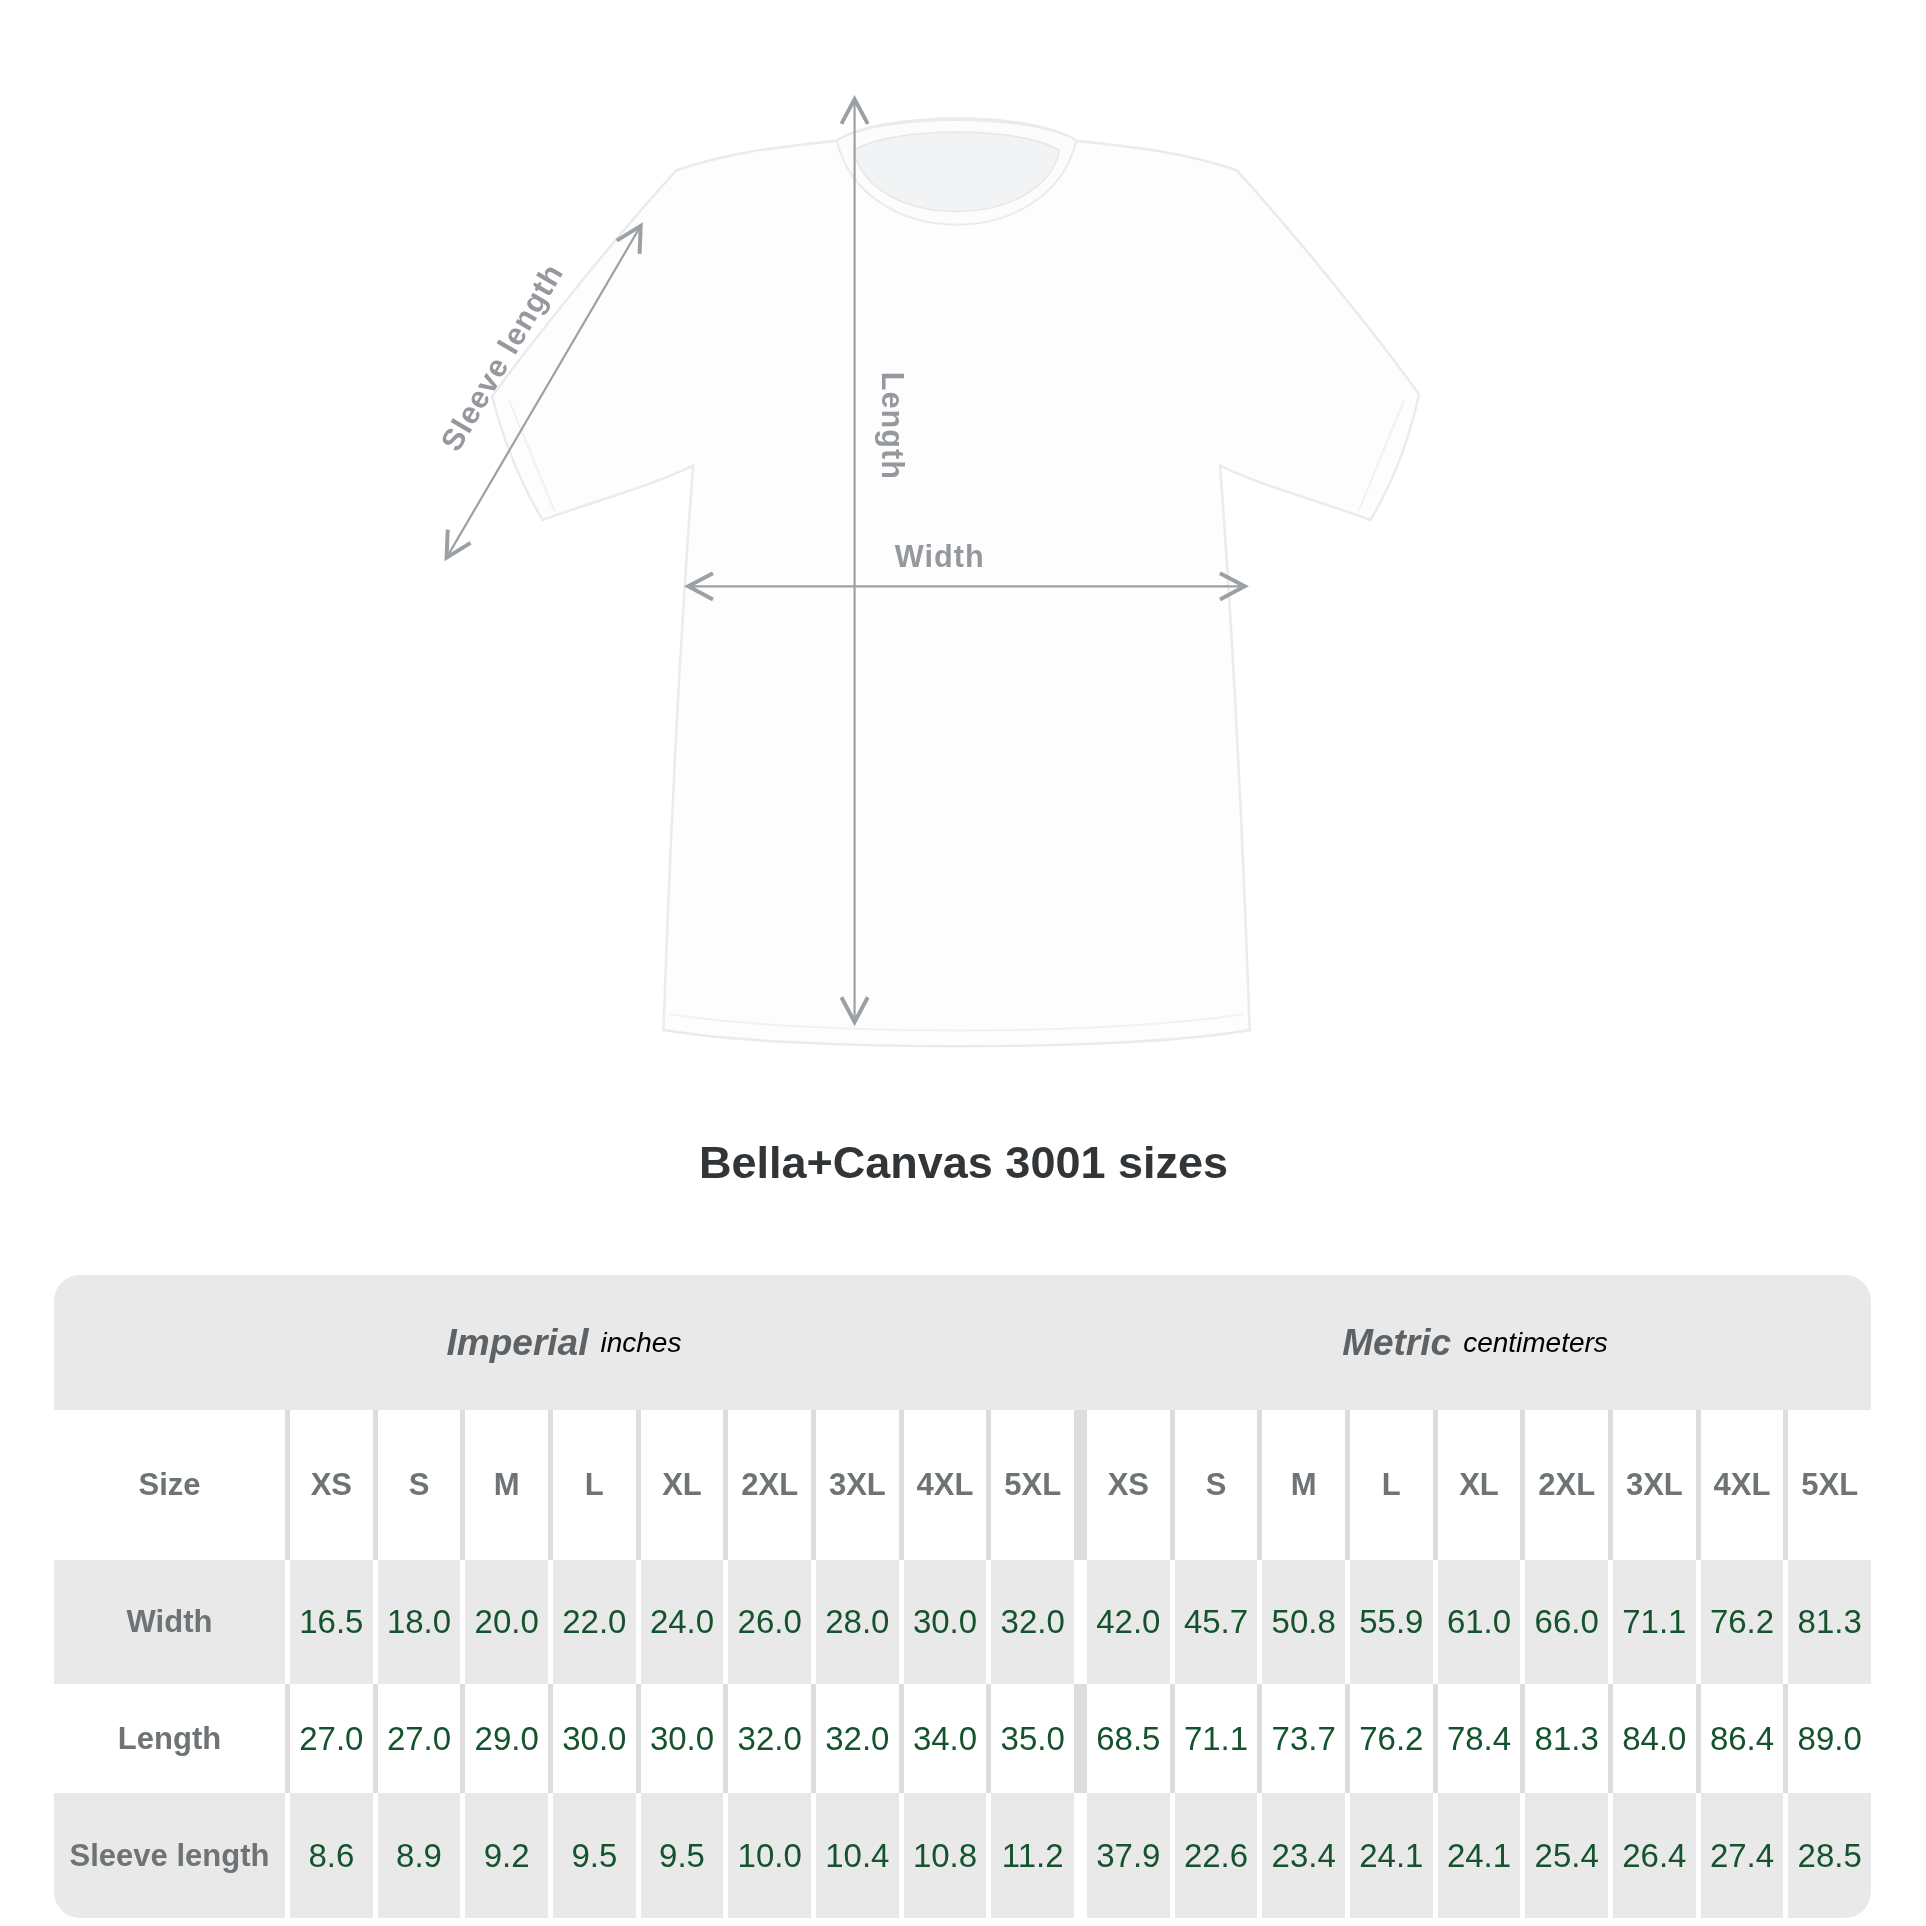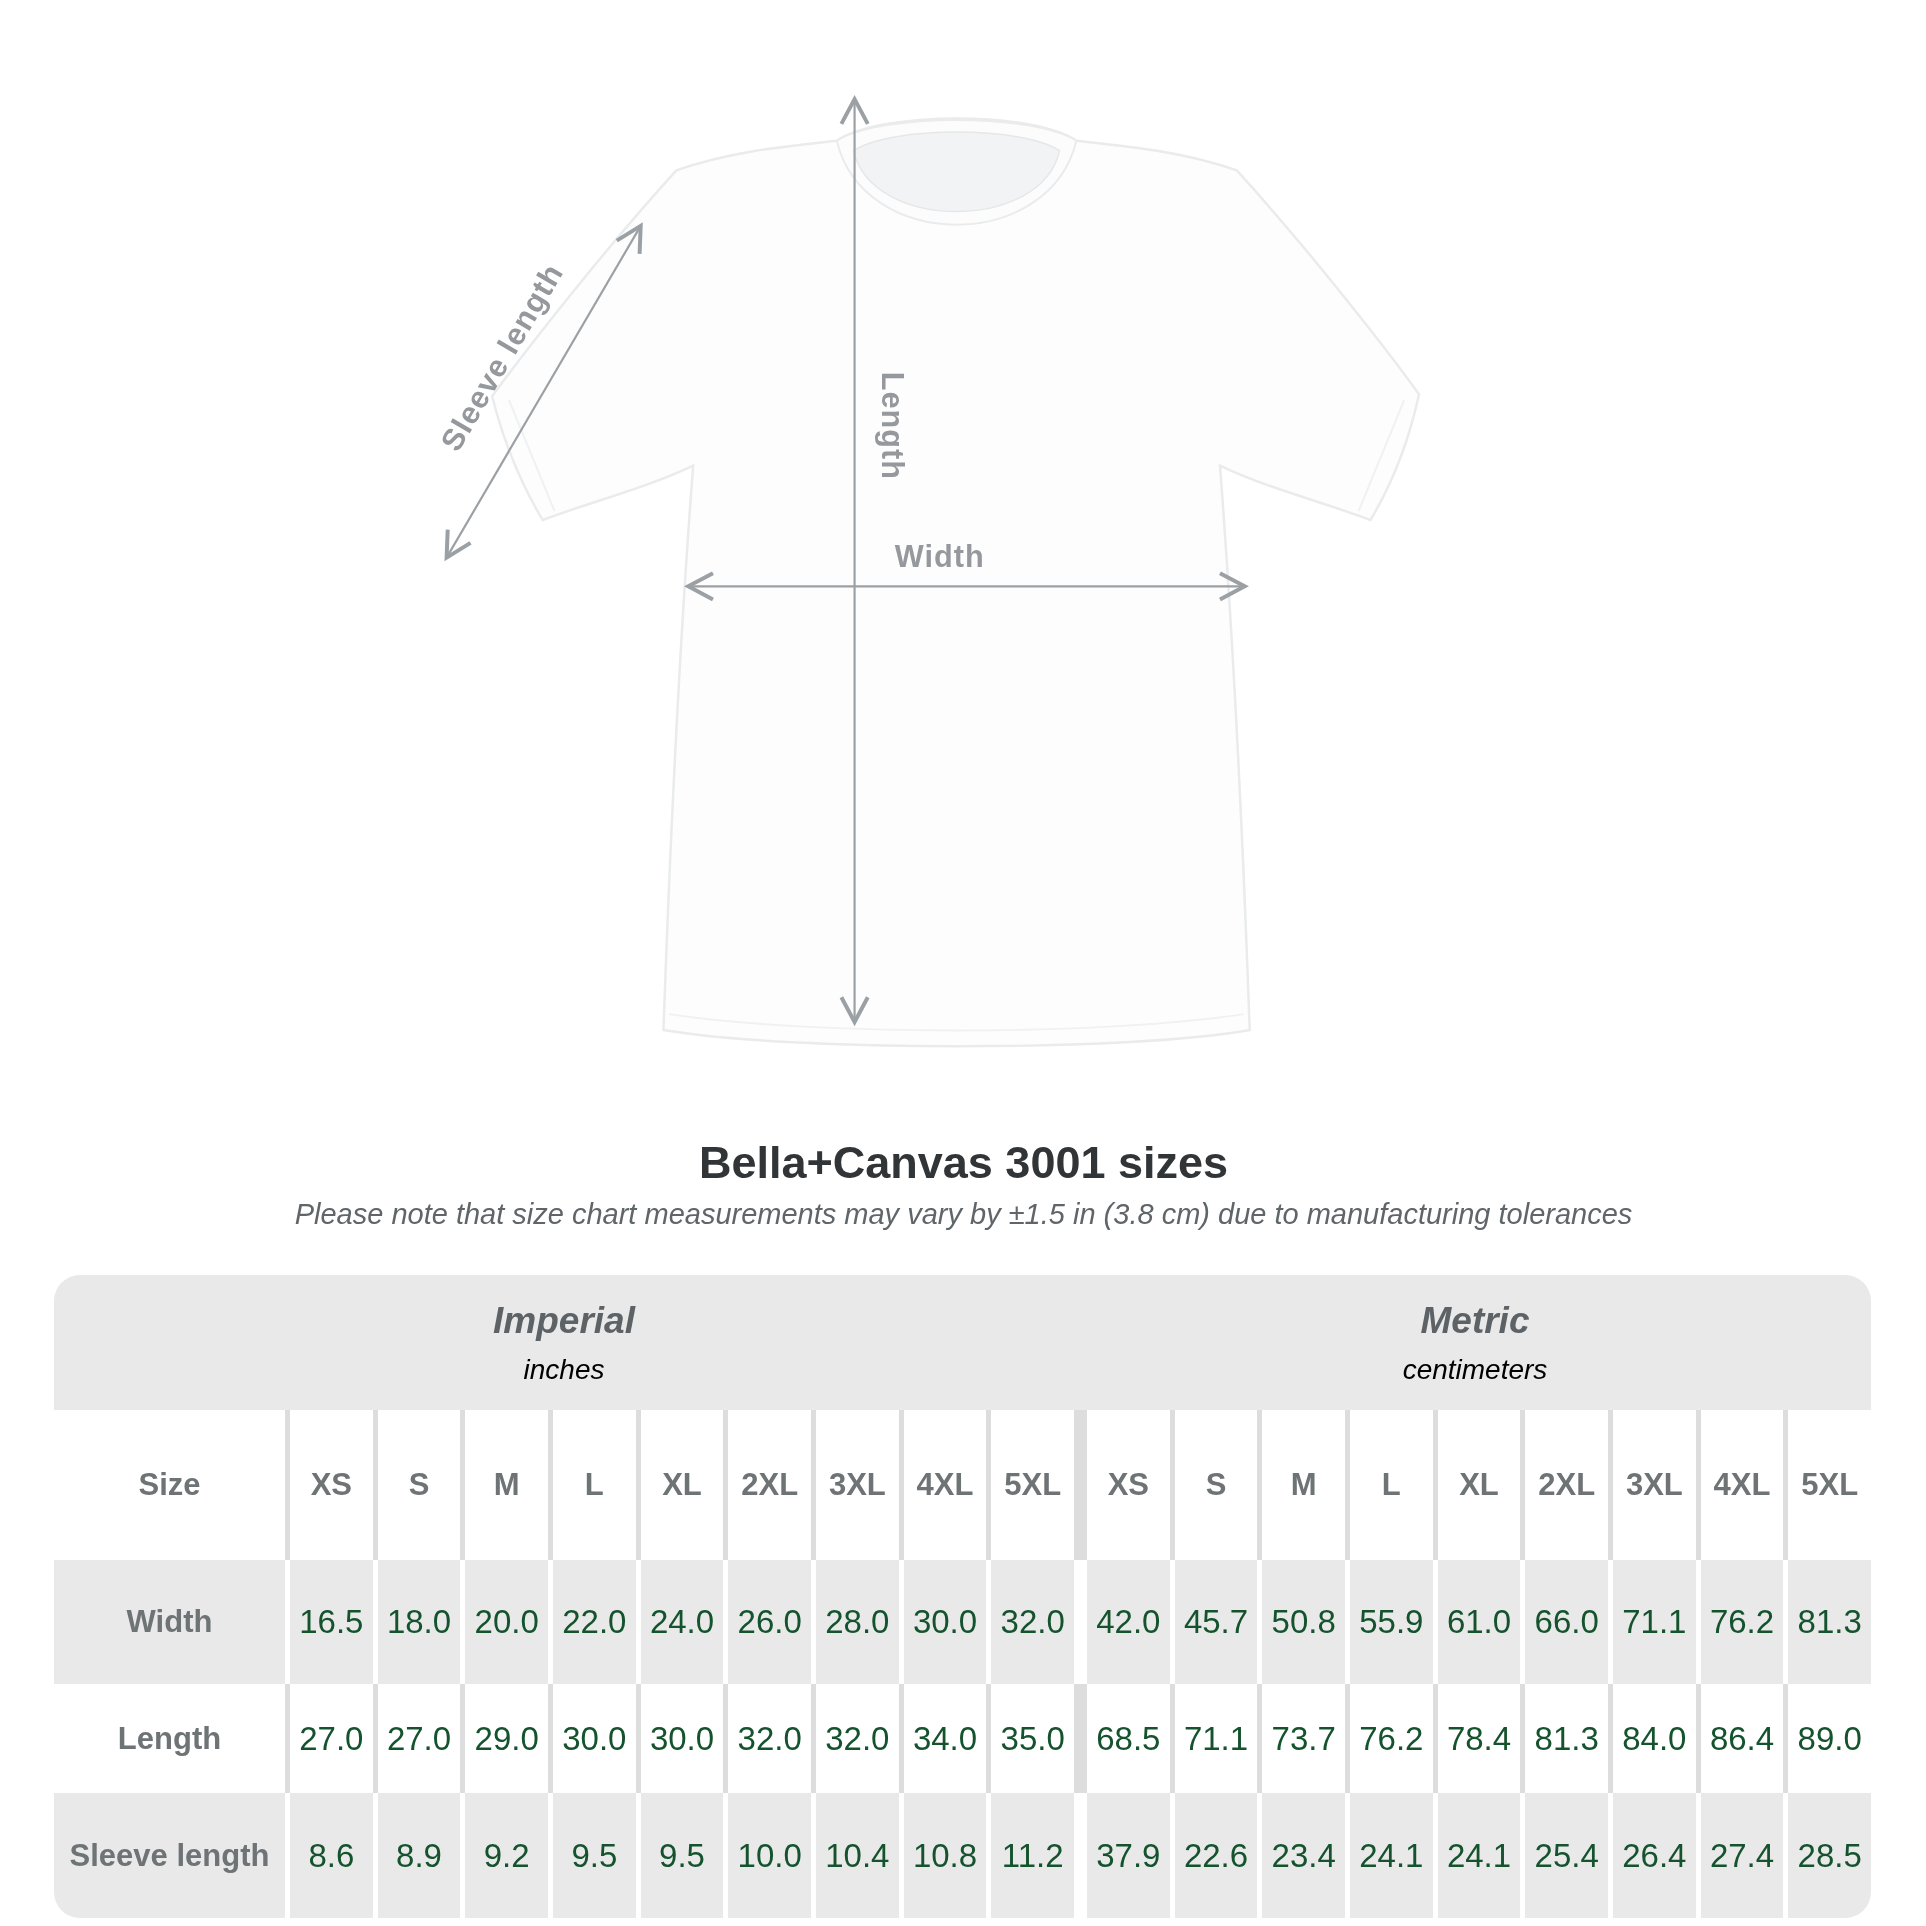--- a/index.html
+++ b/index.html
@@ -15,21 +15,21 @@
   .page-subtitle{position:absolute;left:0;top:1198px;width:100%;text-align:center;
               font-size:29px;font-style:italic;color:#5f6568;}
   
   .size-table{position:absolute;left:54px;top:1275px;width:1817px;}
   .trow{display:grid;grid-template-columns:231px repeat(9,1fr) 3px repeat(9,1fr);
         column-gap:5px;align-items:stretch;}
   .trow > div{display:flex;align-items:center;justify-content:center;}
   .band{height:135px;background:#e9e9e9;border-radius:26px 26px 0 0;}
   .band .g1{grid-column:1 / 11;}
   .band .g2{grid-column:11 / 21;}
-  .gcell{flex-direction:column;gap:12px;}
+  .gcell{flex-direction:row;gap:12px;}
   .gname{font-size:37px;font-weight:bold;font-style:italic;color:#5d6266;}
   .gunit{font-size:28px;font-style:italic;color:#000000;}
   .row-size{height:150px;background:#dddddd;}
   .row-size > div{background:#ffffff;}
   .row-width{height:124px;background:#ffffff;}
   .row-width > div{background:#e9e9e9;}
   .row-length{height:109px;background:#dddddd;}
   .row-length > div{background:#ffffff;}
   .row-sleeve{height:125px;background:#ffffff;}
   .row-sleeve > div{background:#e9e9e9;}
@@ -83,21 +83,20 @@
 
       <line x1="863" y1="100" x2="863" y2="1032" stroke="#9ba0a4" stroke-width="2.2" marker-start="url(#ah)" marker-end="url(#ah)"></line>
       <text class="arrow-label" transform="translate(891,430) rotate(90)" text-anchor="middle">Length</text>
 
       <line x1="695" y1="592" x2="1257" y2="592" stroke="#9ba0a4" stroke-width="2.2" marker-start="url(#ah)" marker-end="url(#ah)"></line>
       <text class="arrow-label" x="949" y="572" text-anchor="middle">Width</text>
     </g>
   </svg>
 
   <div class="page-title">Bella+Canvas 3001 sizes</div>
-  <div class="page-subtitle">Please note that size chart measurements may vary by ±1.5 in (3.8 cm) due to manufacturing tolerances</div>
 
   <div class="size-table">
 
     <div class="trow band">
       <div class="g1 gcell">
         <div class="gname">Imperial</div>
         <div class="gunit">inches</div>
       </div>
       <div class="g2 gcell">
         <div class="gname">Metric</div>

